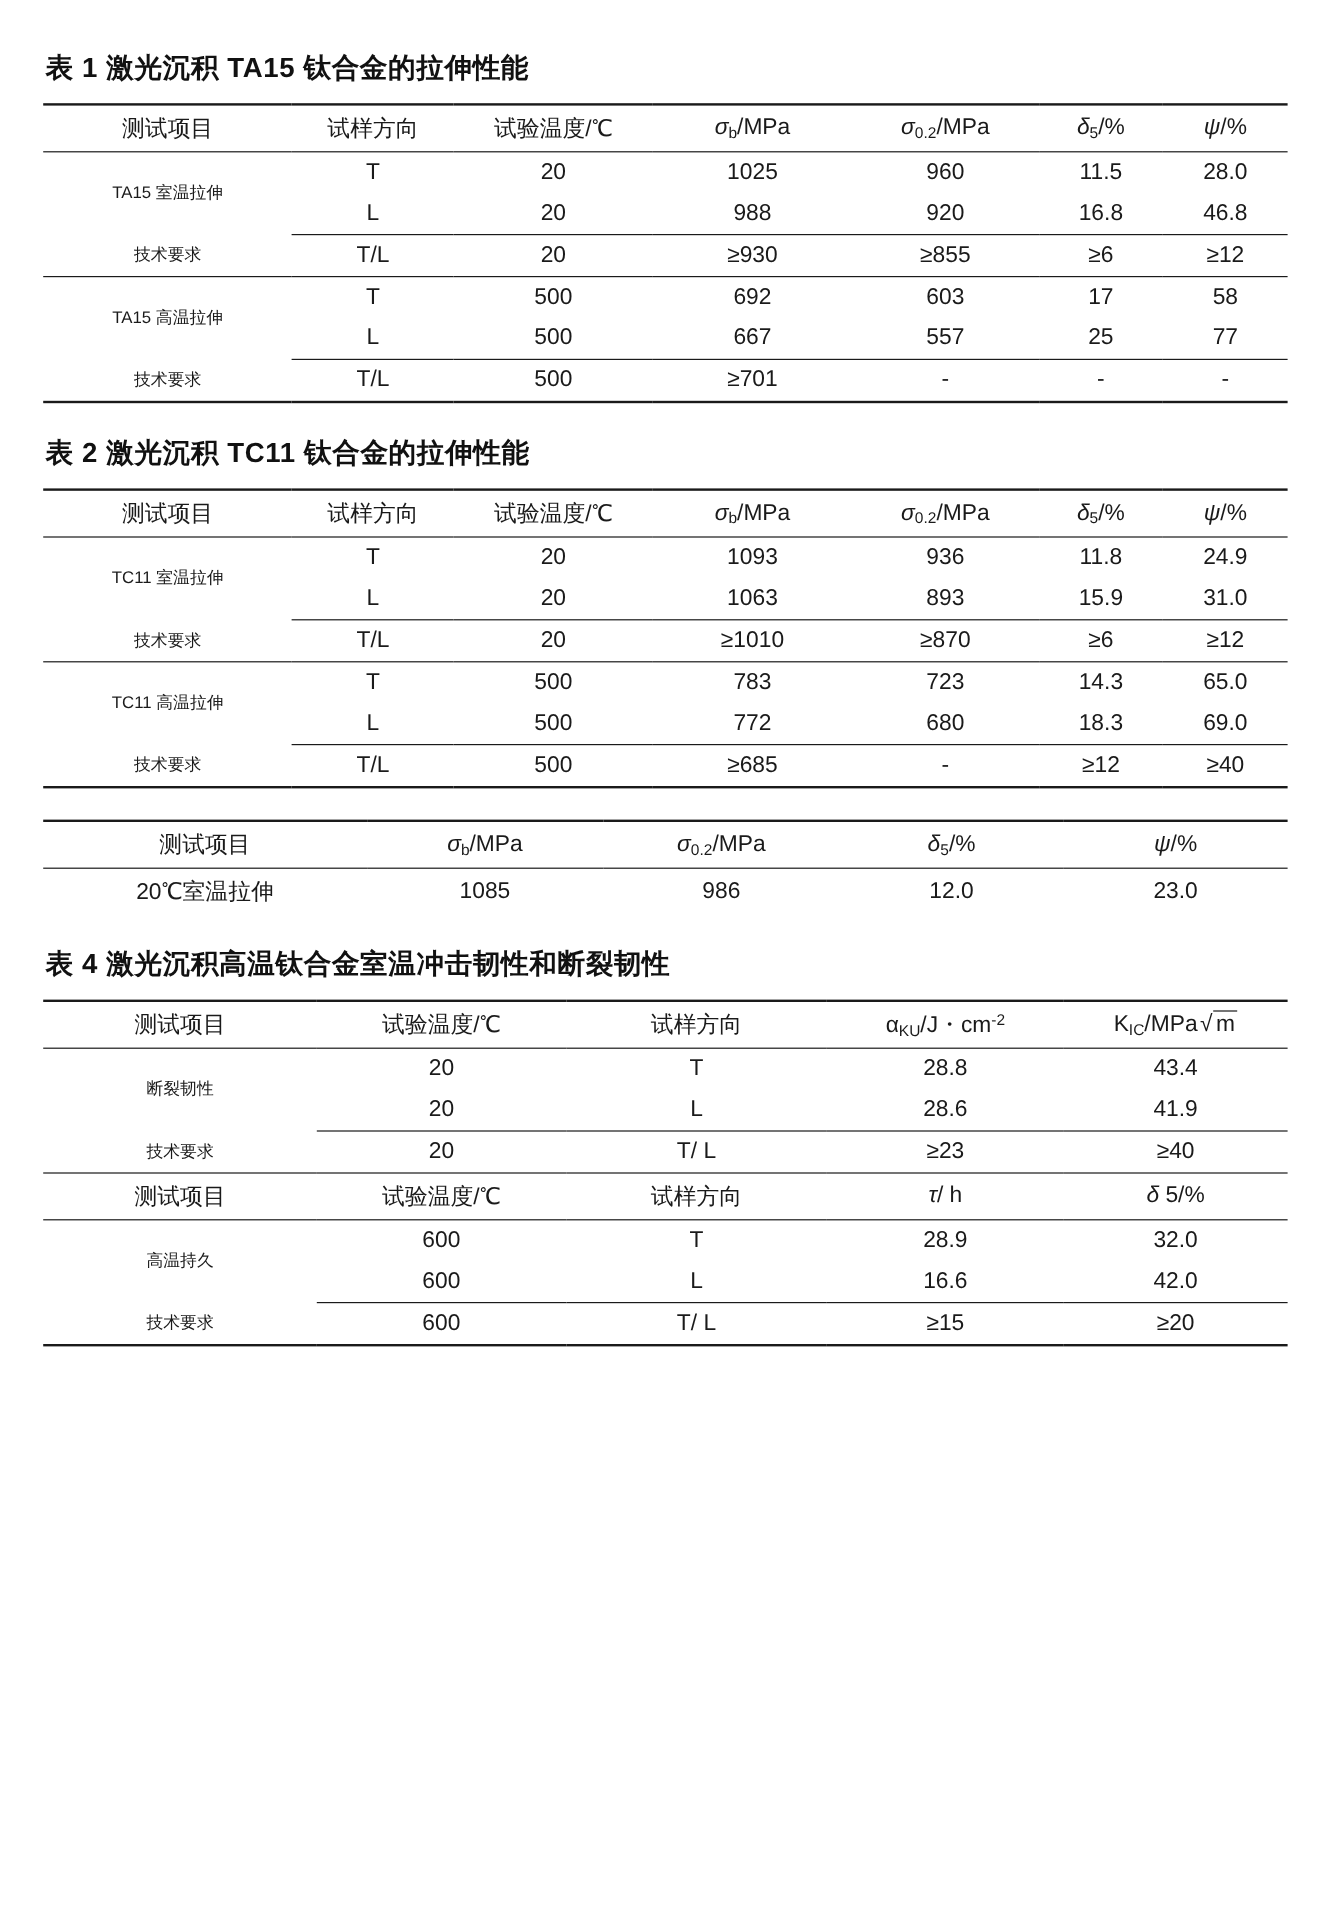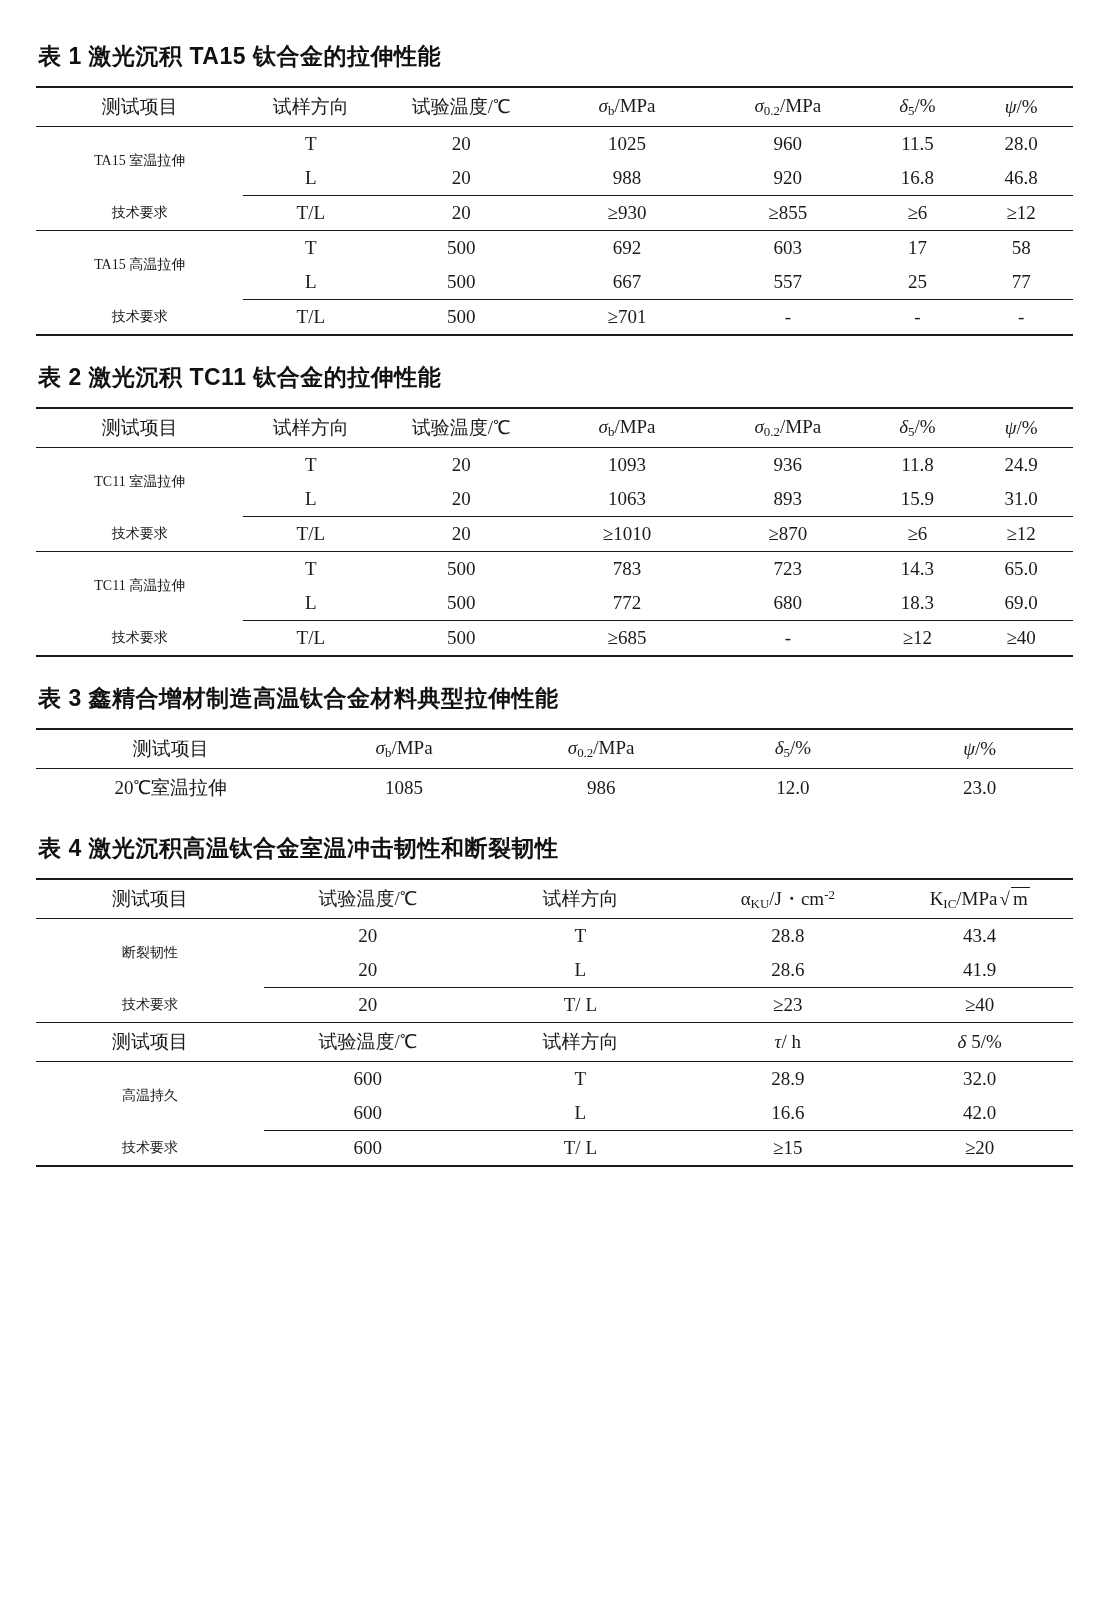--- a/index.html
+++ b/index.html
@@ -26,21 +26,21 @@
     font-weight: bold;
     font-size: 23px;
     letter-spacing: 0.5px;
     color: #111111;
     margin: 23px 0 14px 2px;
   }
   table.data {
     border-collapse: collapse;
     width: 100%;
     font-size: 19px;
-    font-family: Liberation Serif, serif;
+    font-family: Liberation Sans, sans-serif;
   }
   table.data td, table.data th {
     text-align: center;
     font-weight: normal;
     padding: 6px 2px;
     vertical-align: middle;
   }
   .rule-top td, .rule-top th {
     border-top: 2.5px solid #1a1a1a;
   }
@@ -257,21 +257,20 @@
           <td>≥685</td>
           <td>-</td>
           <td>≥12</td>
           <td>≥40</td>
         </tr>
       </tbody>
     </table>
   </div>
 
   <div class="table-block">
-    <div class="table-title">表 3  鑫精合增材制造高温钛合金材料典型拉伸性能</div>
     <table class="data t3">
       <colgroup>
           <col class="c1">
           <col class="c2">
           <col class="c3">
           <col class="c4">
           <col class="c5">
         </colgroup>
       <tbody>
         <tr class="hdr rule-top rule-head">

